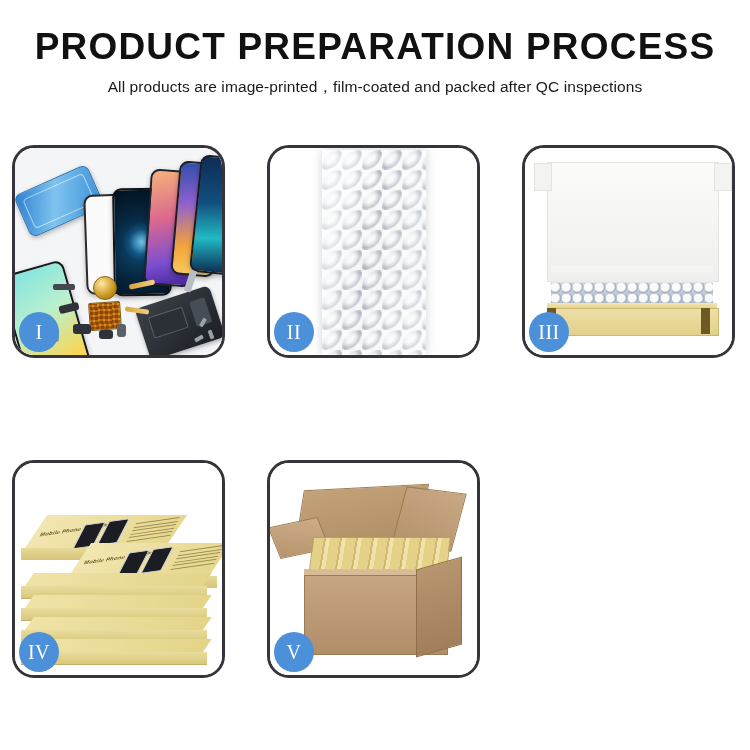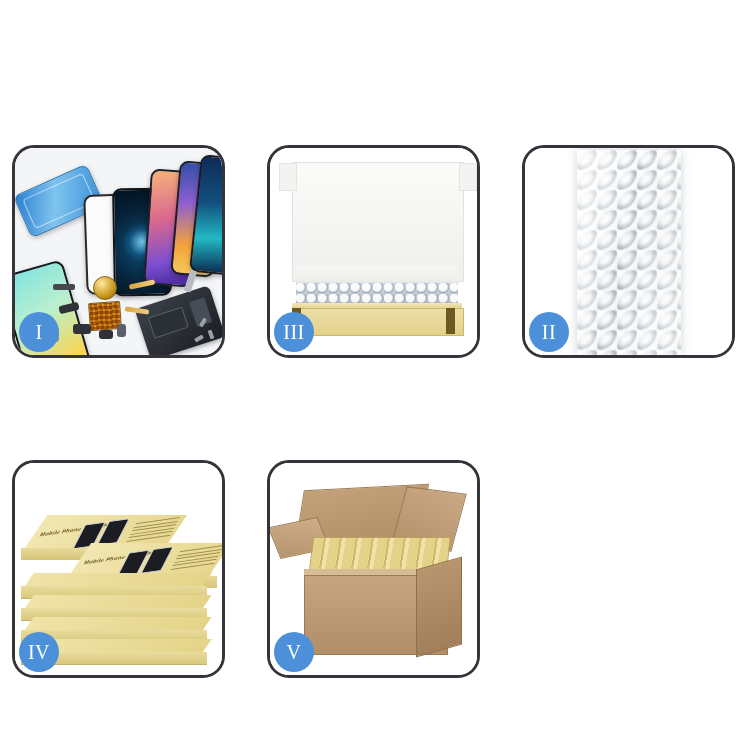--- a/index.html
+++ b/index.html
@@ -316,20 +316,24 @@
   .s-tape-b{
     position:absolute;left:38px;top:160px;width:14px;height:20px;
     background:rgba(150,120,84,.7);
   }
 </style>
 </head>
 <body>
 
 <div class="page">
 
+  <div class="header">
+    <div class="title">PRODUCT PREPARATION PROCESS</div>
+    <div class="subtitle">All products are image-printed，film-coated and packed after QC inspections</div>
+  </div>
 
   <div class="grid">
 
     <div class="card">
       <div class="scene p1">
         <div class="phone ph-plate"></div>
         <div class="phone ph-white"></div>
         <div class="phone ph-black"></div>
         <div class="phone ph-orange"></div>
         <div class="phone ph-yellow"></div>
@@ -348,40 +352,40 @@
         <div class="cable" style="left:102px;top:176px;width:9px;height:13px;background:#5c6068;"></div>
         <div class="screw" style="left:186px;top:170px;transform:rotate(30deg);"></div>
         <div class="screw" style="left:194px;top:182px;transform:rotate(-20deg);"></div>
         <div class="screw" style="left:182px;top:186px;transform:rotate(60deg);"></div>
         <div class="screw" style="left:172px;top:122px;width:7px;height:22px;background:#b7bcc2;transform:rotate(18deg);"></div>
       </div>
       <div class="badge">I</div>
     </div>
 
     <div class="card">
+      <div class="scene p2">
+        <div class="bubblewrap">
+          <div class="bubbles"></div>
+          <div class="sheen"></div>
+        </div>
+      </div>
+      <div class="badge">II</div>
+    </div>
+
+    <div class="card">
       <div class="scene p3">
         <div class="m-lid"></div>
         <div class="m-inner"></div>
         <div class="m-fill"></div>
         <div class="m-rim"></div>
         <div class="m-front"></div>
         <div class="m-side-l"></div>
         <div class="m-side-r"></div>
       </div>
       <div class="badge">III</div>
-    </div>
-
-    <div class="card">
-      <div class="scene p2">
-        <div class="bubblewrap">
-          <div class="bubbles"></div>
-          <div class="sheen"></div>
-        </div>
-      </div>
-      <div class="badge">II</div>
     </div>
 
     <div class="card">
       <div class="scene p4">
         <div class="stack">
 
           <div class="lidbox" style="left:0px;top:26px;">
             <div class="lt">
               <div class="boxlabel">Mobile Phone Spare Parts</div>
               <div class="minis">

